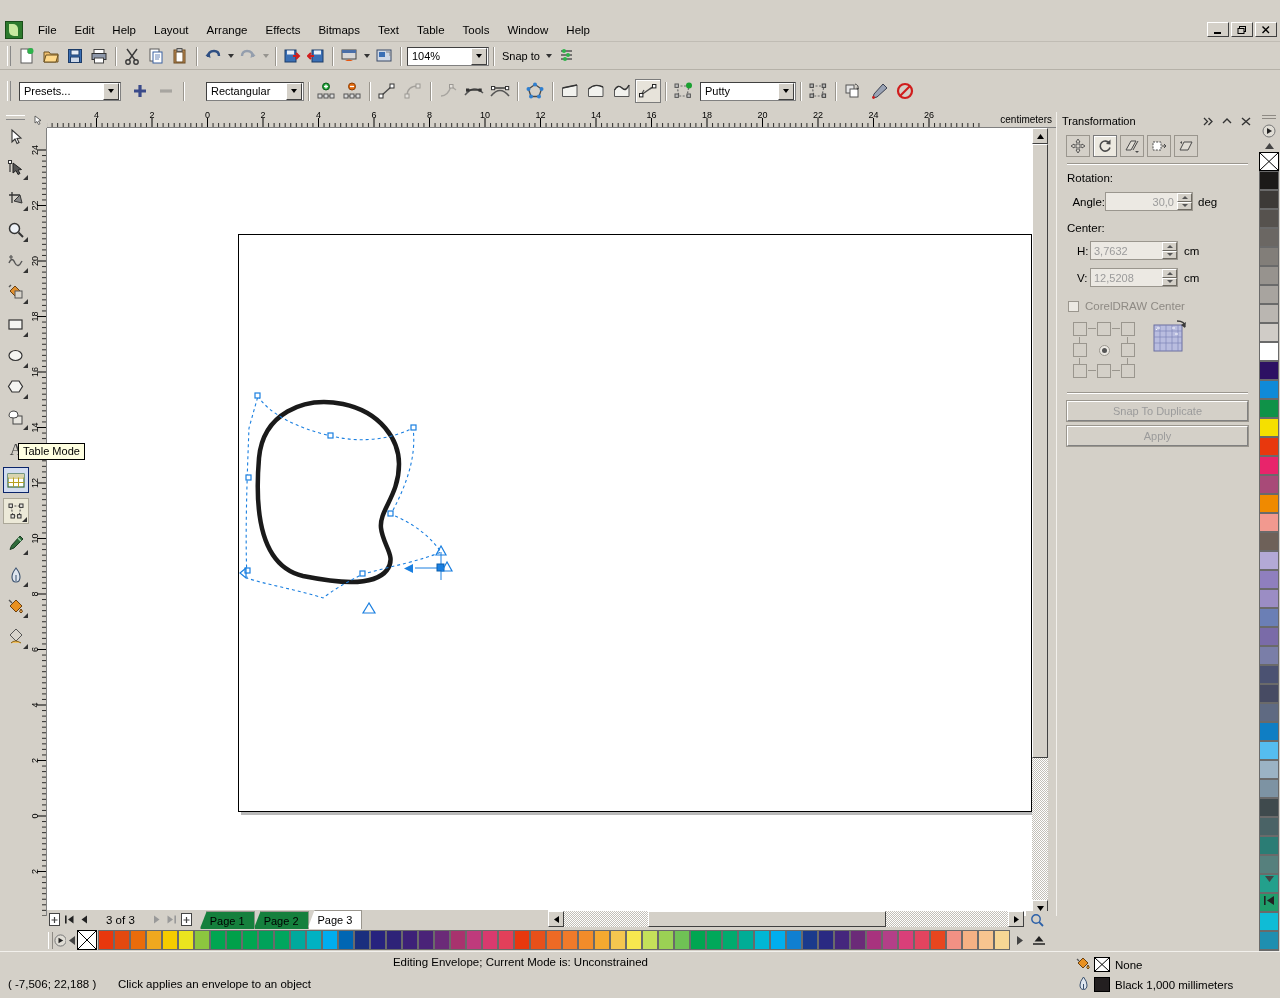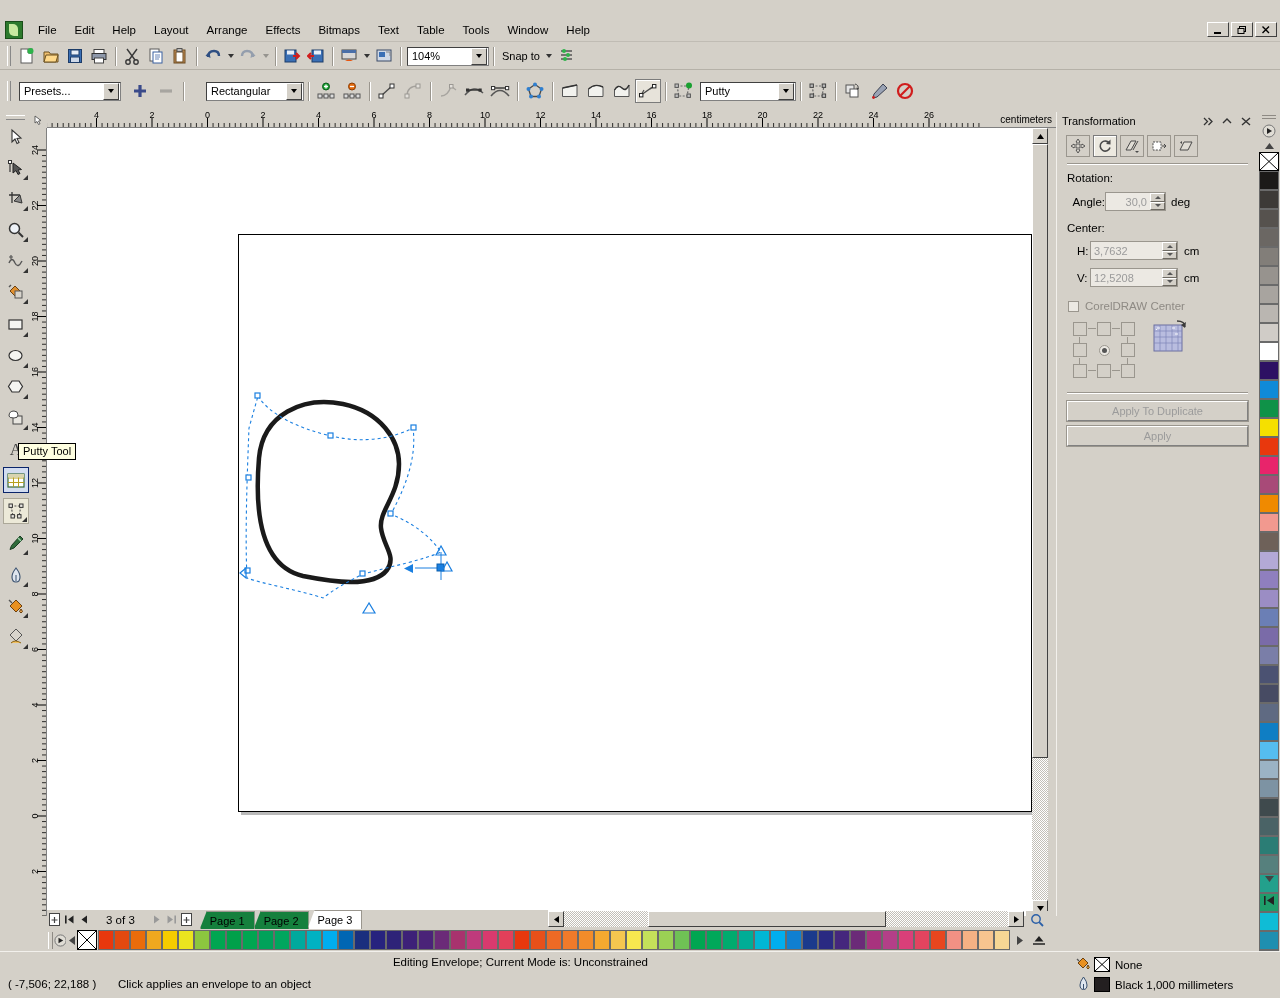--- a/index.html
+++ b/index.html
@@ -653,21 +653,21 @@
     </div>
     <div class="tool" style="margin-top:5px">
       <svg width="18" height="18">
           <path d="M3 7 L9 1 L15 7 L9 13 Z" fill="#d8d4cc" stroke="#555"></path>
           <path d="M4 15 q4 -4 10 0" fill="#f0c060" stroke="#8a6010"></path>
         </svg>
       <span class="flyarrow"></span>
     </div>
   </div>
 
-  <div class="tooltip">Putty Tool</div>
+  <div class="tooltip">Table Mode</div>
 
   <div class="rulercorner">
     <svg width="12" height="12">
         <path d="M2 2 L2 9 L4 7.5 L5.5 10.5 L7 9.8 L5.5 7 L8 6.5 Z" fill="#fff" stroke="#555" stroke-width=".9"></path>
       </svg>
   </div>
   <div class="hruler">
     <span class="hr-unit">centimeters</span>
     <svg width="1025" height="16" id="hruler-svg">
         <line x1="10" y1="6" x2="10" y2="15" stroke="#000" stroke-width="1"></line>
@@ -1204,21 +1204,21 @@
           </svg>
       </div>
     </div>
 
     <div class="dk-sep"></div>
 
     <div class="dk-label" style="padding-top:2px;">Rotation:</div>
 
     <div style="display:flex;align-items:center;padding:8px 0 0 10px;text-align:right;">
       <span style="font-size:11.5px;width:38px">Angle:</span>
-      <div class="spin" style="width:61px">
+      <div class="spin" style="width:88px">
         <span class="sv">30,0</span>
         <span class="sarrows">
             <span class="sa up"></span>
             <span class="sa dn"></span>
           </span>
       </div>
       <span style="font-size:11.5px;padding-left:5px">deg</span>
     </div>
 
     <div class="dk-label" style="padding-top:11px;">Center:</div>
@@ -1286,21 +1286,21 @@
             <path d="M4 10h3M3 11.5h1M19 10h3M22 16h3"></path>
           </g>
           <path d="M24 3 q8 0 8 6" stroke="#3a3a3a" stroke-width="1.3" fill="none"></path>
           <path d="M33 4 l-1 6 l-4 -3 Z" fill="#3a3a3a"></path>
         </svg>
       </div>
     </div>
 
     <div class="dk-sep" style="margin-top:14px;"></div>
 
-    <div class="dkbtn" style="margin-top:8px;">Apply To Duplicate</div>
+    <div class="dkbtn" style="margin-top:8px;">Snap To Duplicate</div>
     <div class="dkbtn">Apply</div>
   </div>
 
   <div class="rpal">
     <div style="height:11px;display:flex;align-items:center;justify-content:center">
       <svg width="16" height="7">
           <path d="M1 1.5h14M1 4.5h14" stroke="#8e8a84"></path>
         </svg>
     </div>
     <div style="height:16px;display:flex;align-items:center;justify-content:center">

